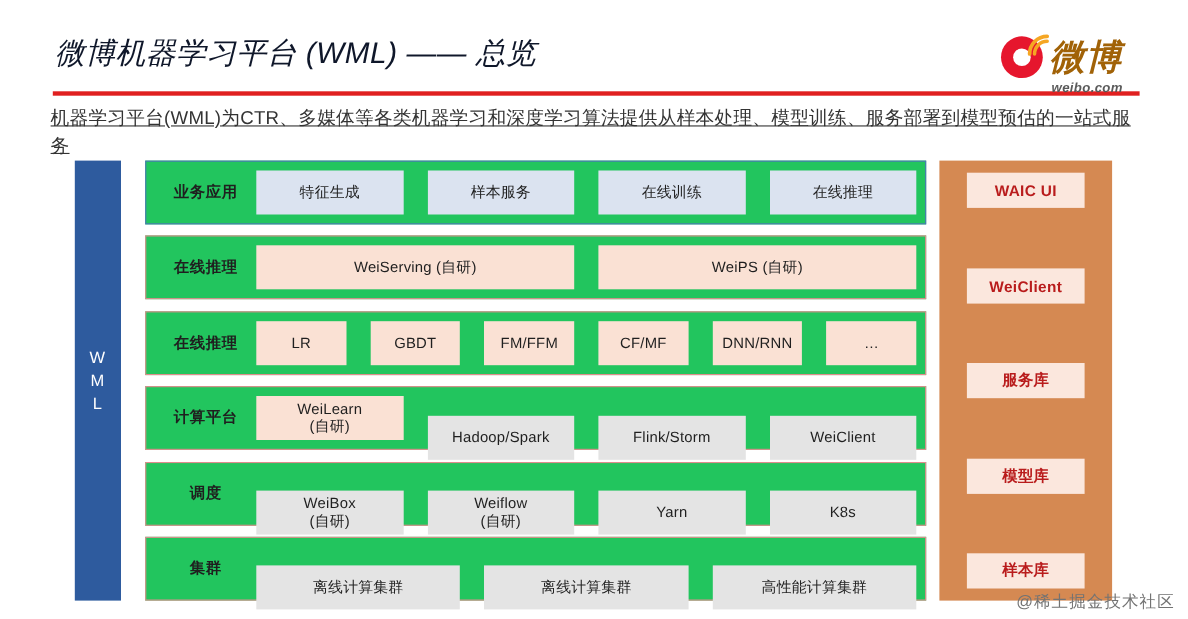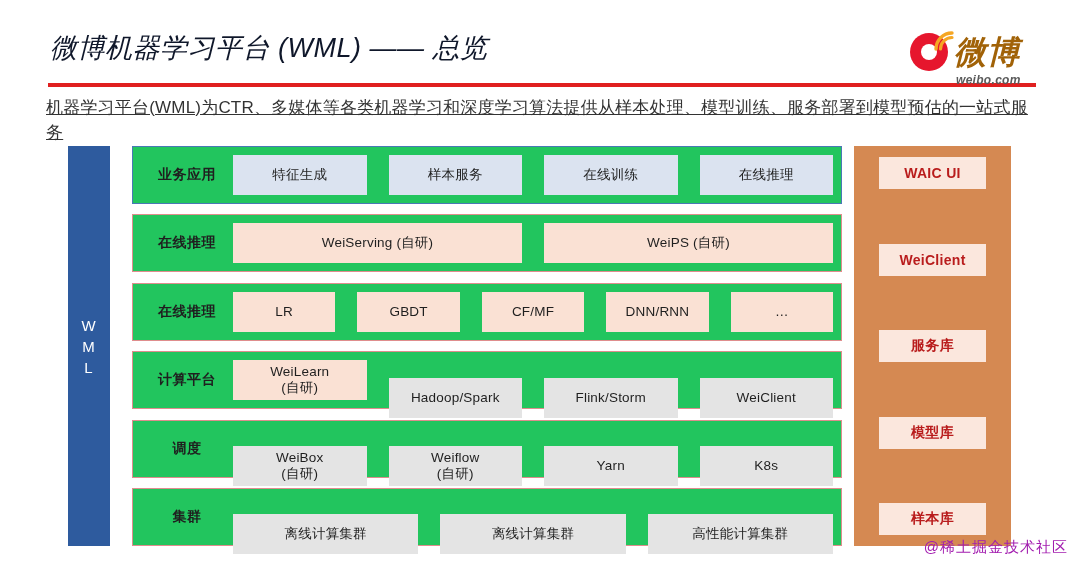--- a/index.html
+++ b/index.html
@@ -217,21 +217,21 @@
     color: #b91c1c;
     letter-spacing: 0.3px;
   }
 
   
   .watermark {
     position: absolute;
     right: 12px;
     bottom: 6px;
     font-size: 15px;
-    color: #a21caf;
+    color: #737373;
     letter-spacing: 1px;
     user-select: none;
   }
 </style>
 </head>
 <body>
 
 <div class="slide-title">微博机器学习平台 (WML) —— 总览</div>
 <div class="title-rule"></div>
 
@@ -287,20 +287,23 @@
       <div class="row red">
         <div class="row-label">在线推理</div>
         <div class="row-cells">
           <div class="cell peach">
             <span>LR</span>
           </div>
           <div class="cell peach">
             <span>GBDT</span>
           </div>
           <div class="cell peach">
+            <span>FM/FFM</span>
+          </div>
+          <div class="cell peach">
             <span>CF/MF</span>
           </div>
           <div class="cell peach">
             <span>DNN/RNN</span>
           </div>
           <div class="cell peach">
             <span>…</span>
           </div>
         </div>
       </div>

